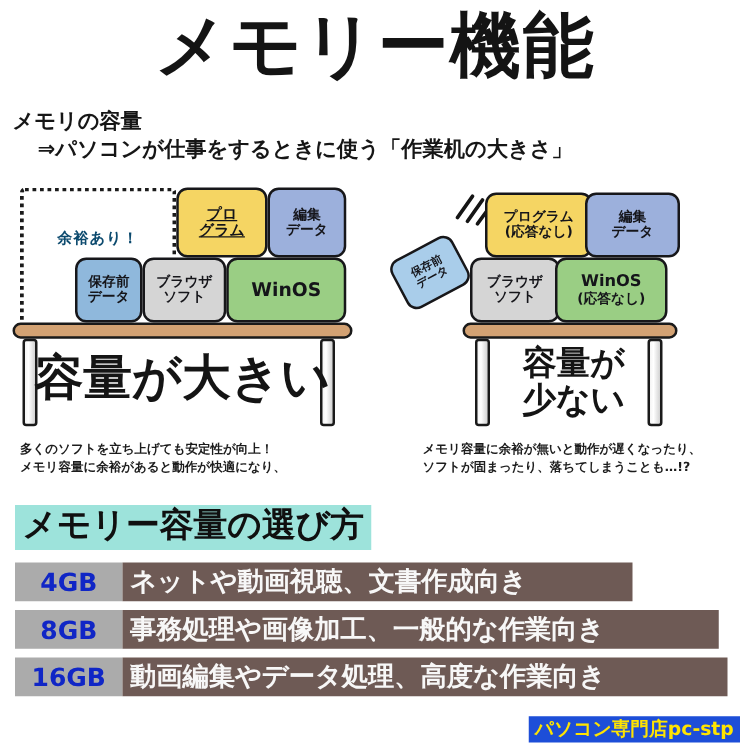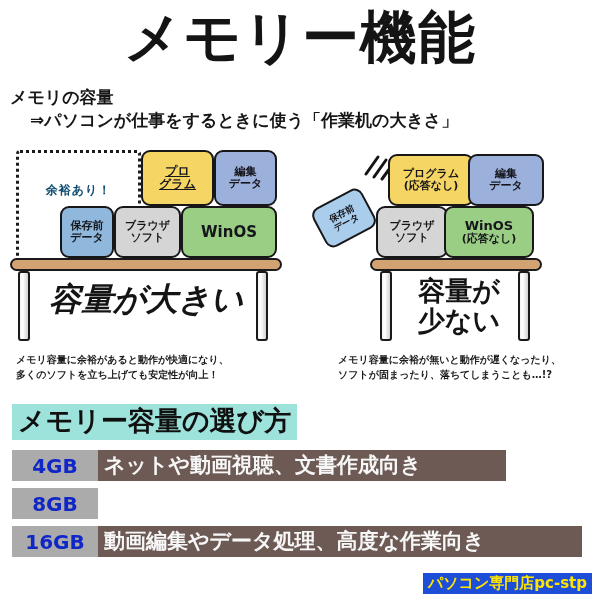--- a/index.html
+++ b/index.html
@@ -287,21 +287,21 @@
     </div>
 
     <div class="blk" style="left:173px; top:58px; width:96px; height:52px; background:#9ace84; font-size:15px;">
       <span>WinOS</span>
     </div>
 
     <div class="desk-top" style="left:2px; top:110px; width:272px;"></div>
     <div class="desk-leg" style="left:10px; top:123px; height:70px;"></div>
     <div class="desk-leg" style="left:248px; top:123px; height:70px;"></div>
 
-    <div class="desk-caption" style="left:16px; top:134px; width:244px; font-size:32px;font-style:italic;">容量が大きい</div>
+    <div class="desk-caption" style="left:16px; top:134px; width:244px; font-size:39px;">容量が大きい</div>
   </div>
 
   <div class="scene" id="scene-right">
 
     <div class="falling-blk" style="left:6px; top:48px;">
       <div class="inner">
         <span>保存前</span>
         <span>データ</span>
       </div>
     </div>
@@ -336,38 +336,39 @@
     <div class="desk-leg" style="left:208px; top:123px; height:70px;"></div>
 
     <div class="desk-caption" style="left:74px; top:128px; width:150px; font-size:27px;">
       <div>容量が</div>
       <div>少ない</div>
     </div>
   </div>
 </div>
 
 <div class="footnote" id="footnote-left">
+  <div>多くのソフトを立ち上げても安定性が向上！</div>
   <div>メモリ容量に余裕があると動作が快適になり、</div>
-  <div>多くのソフトを立ち上げても安定性が向上！</div>
 </div>
 
 <div class="footnote" id="footnote-right">
   <div>メモリ容量に余裕が無いと動作が遅くなったり、</div>
   <div>ソフトが固まったり、落ちてしまうことも…!?</div>
 </div>
 
 <div id="guide-heading">メモリー容量の選び方</div>
 
 <div class="guide-row" id="guide-row-0">
   <div class="guide-size">4GB</div>
   <div class="guide-desc">ネットや動画視聴、文書作成向き</div>
 </div>
 
 <div class="guide-row" id="guide-row-1">
   <div class="guide-size">8GB</div>
+  <div class="guide-desc">事務処理や画像加工、一般的な作業向き</div>
 </div>
 
 <div class="guide-row" id="guide-row-2">
   <div class="guide-size">16GB</div>
   <div class="guide-desc">動画編集やデータ処理、高度な作業向き</div>
 </div>
 
 <div id="footer-badge">パソコン専門店pc-stp</div>
 
 </body></html>

